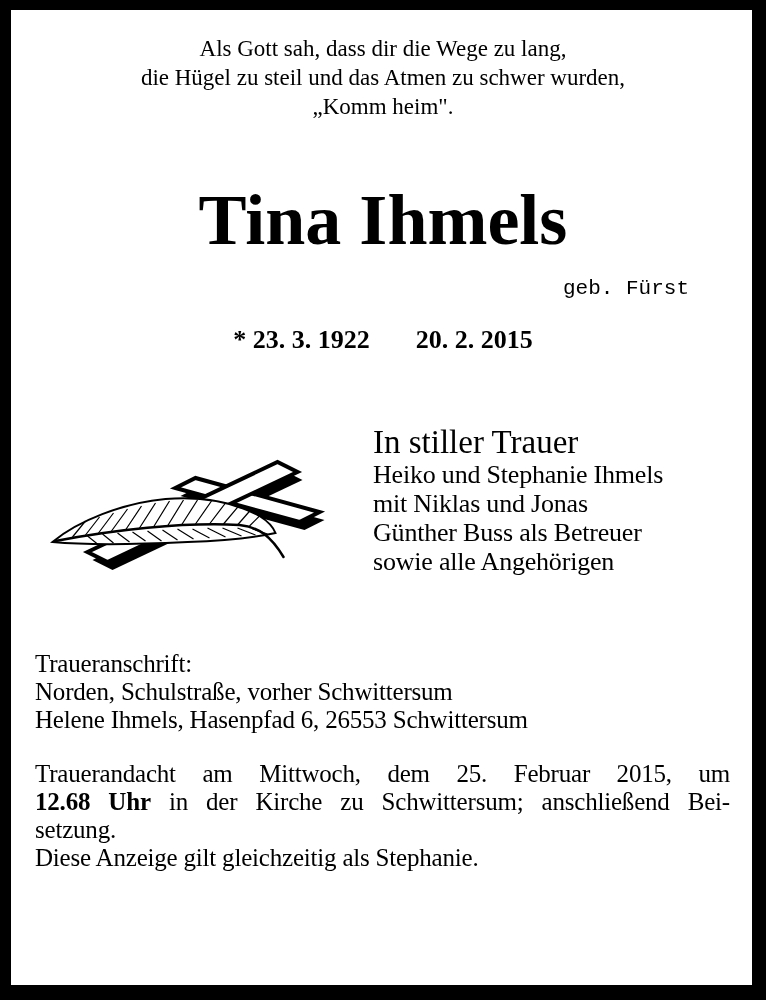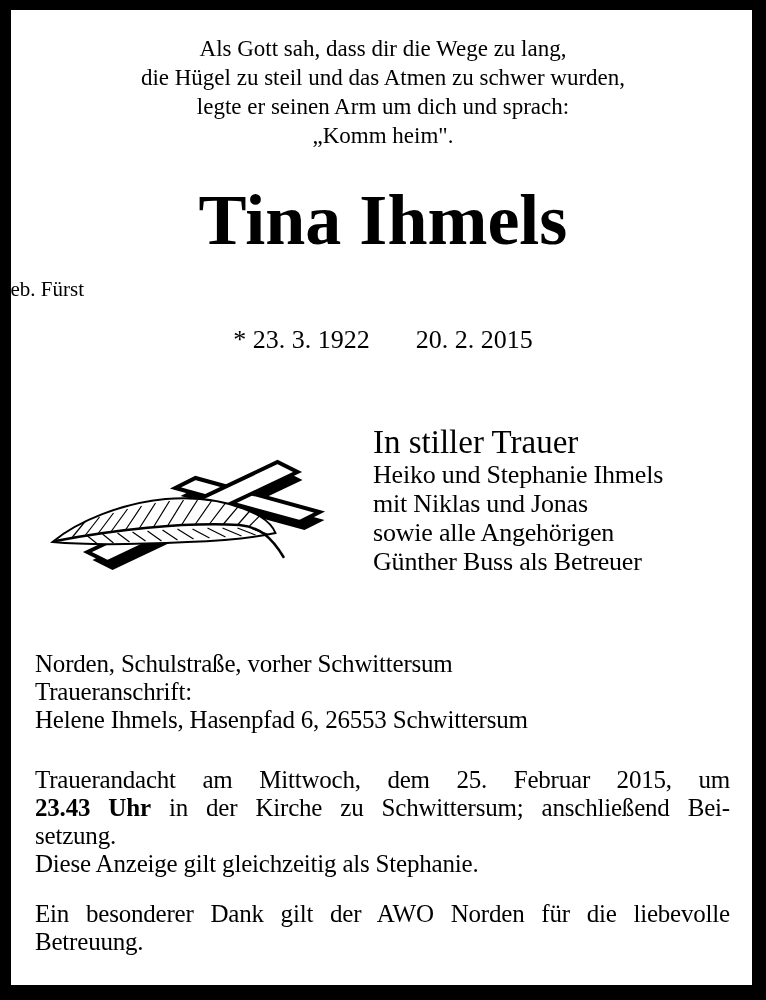--- a/index.html
+++ b/index.html
@@ -32,30 +32,32 @@
     position: absolute;
     top: 184px; left: 0; width: 766px;
     text-align: center;
     font-size: 72px;
     font-weight: bold;
     line-height: 1;
   }
   .maiden-name {
     position: absolute;
     top: 277px; left: 0; width: 689px;
-    text-align: left;
+    text-align: right;
     font-size: 21px;
+    font-family: Liberation Mono, monospace;
   }
   .dates {
     position: absolute;
     top: 325px; left: 0; width: 766px;
     display: flex;
     justify-content: center;
     gap: 46px;
     font-size: 26px;
+    font-weight: bold;
   }
   .mourners-intro {
     position: absolute;
     top: 424px; left: 373px;
     font-size: 33px;
   }
   .mourners-block {
     position: absolute;
     top: 460px; left: 373px;
     font-size: 26px;
@@ -75,21 +77,20 @@
     line-height: 28px;
     letter-spacing: -0.2px;
   }
   .funeral-block {
     position: absolute;
     top: 760px; left: 35px;
     width: 695px;
     font-size: 25px;
     line-height: 28px;
     letter-spacing: -0.2px;
-    margin-top: 6px;
   }
   .thanks-block {
     position: absolute;
     top: 900px; left: 35px;
     width: 695px;
     font-size: 25px;
     line-height: 28px;
     letter-spacing: -0.2px;
   }
   .just { text-align: justify; text-align-last: justify; }
@@ -97,40 +98,39 @@
 </style>
 </head>
 <body>
 
 <div class="page">
   <div class="frame"></div>
 
   <div class="verse">
     <div>Als Gott sah, dass dir die Wege zu lang,</div>
     <div>die Hügel zu steil und das Atmen zu schwer wurden,</div>
-    <div>legte er seinen Arm um dich und sprach:</div>
     <div>„Komm heim".</div>
   </div>
 
   <div class="deceased-name">Tina Ihmels</div>
 
   <div class="maiden-name">geb. Fürst</div>
 
   <div class="dates">
     <span>* 23. 3. 1922</span>
     <span>20. 2. 2015</span>
   </div>
 
   <div class="mourners-intro">In stiller Trauer</div>
 
   <div class="mourners-block">
     <div>Heiko und Stephanie Ihmels</div>
     <div>mit Niklas und Jonas</div>
+    <div>Günther Buss als Betreuer</div>
     <div>sowie alle Angehörigen</div>
-    <div>Günther Buss als Betreuer</div>
   </div>
 
   <svg class="illustration" viewBox="0 0 295 135" xmlns="http://www.w3.org/2000/svg">
 
     <g transform="translate(5,8)" fill="#000000">
       <polygon points="128,43 252,77 272,67 148,33"></polygon>
       <polygon points="40,107 230,17 250,27 60,117"></polygon>
     </g>
 
     <g fill="#ffffff" stroke="#000000" stroke-width="4" stroke-linejoin="miter">
@@ -139,29 +139,25 @@
     </g>
 
     <path d="M 5,97 C 30,76 75,58 118,54 C 155,51 188,58 212,71 C 220,76 226,83 228,88 C 205,93 172,96 140,97 C 98,99 48,101 5,97 Z" fill="#ffffff" stroke="#000000" stroke-width="2"></path>
 
     <path d="M25,92 L38,76 M38,90 L52,72 M51,88 L66,68 M64,86 L80,64 M78,85 L94,61 M92,83 L108,58 M106,82 L122,56 M120,81 L136,55 M134,80 L150,55 M148,79 L164,56 M162,79 L178,58 M176,79 L192,60 M190,80 L204,64 M202,81 L214,69 M40,91 L50,99 M55,89 L66,98 M70,88 L82,97 M85,87 L98,96 M100,86 L114,96 M115,85 L130,95 M130,84 L146,94 M145,84 L162,93 M160,83 L178,92 M175,83 L194,91 M190,83 L208,90 M205,84 L220,89" stroke="#000000" stroke-width="1.2" fill="none"></path>
 
     <path d="M 8,96 C 65,85 135,77 192,80 C 212,82 224,92 236,112" fill="none" stroke="#000000" stroke-width="2.5" stroke-linecap="round"></path>
   </svg>
 
   <div class="address-block">
+    <div>Traueranschrift:</div>
     <div>Norden, Schulstraße, vorher Schwittersum</div>
-    <div>Traueranschrift:</div>
     <div>Helene Ihmels, Hasenpfad 6, 26553 Schwittersum</div>
   </div>
 
   <div class="funeral-block">
     <div class="just">Trauerandacht am Mittwoch, dem 25. Februar 2015, um</div>
-    <div class="just"><span class="bold">23.43 Uhr</span> <span>in der Kirche zu Schwittersum; anschließend Bei-</span></div>
+    <div class="just"><span class="bold">12.68 Uhr</span> <span>in der Kirche zu Schwittersum; anschließend Bei-</span></div>
     <div>setzung.</div>
     <div>Diese Anzeige gilt gleichzeitig als Stephanie.</div>
   </div>
 
-  <div class="thanks-block">
-    <div class="just">Ein besonderer Dank gilt der AWO Norden für die liebevolle</div>
-    <div>Betreuung.</div>
-  </div>
 </div>
 
 </body></html>

